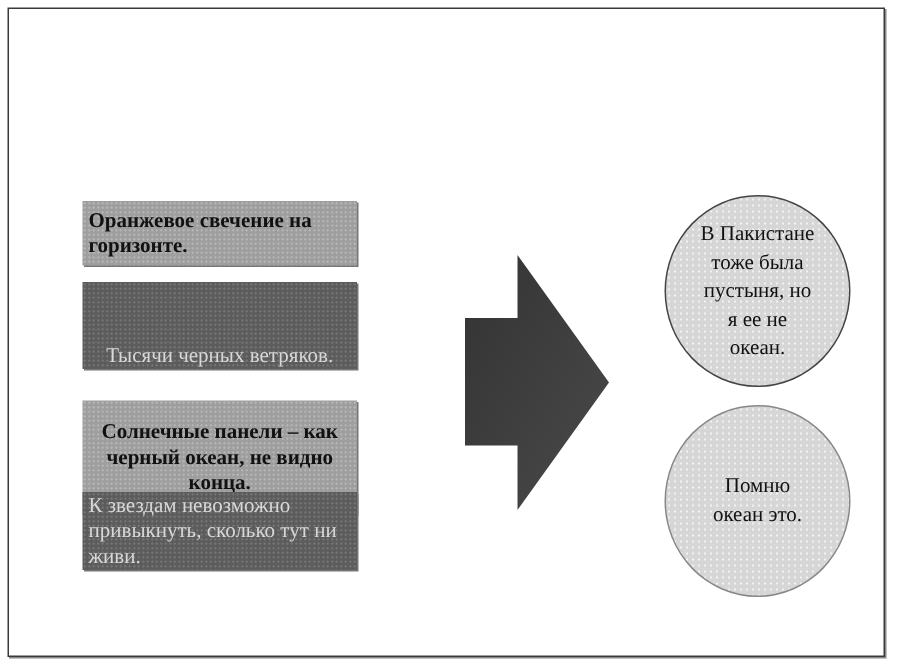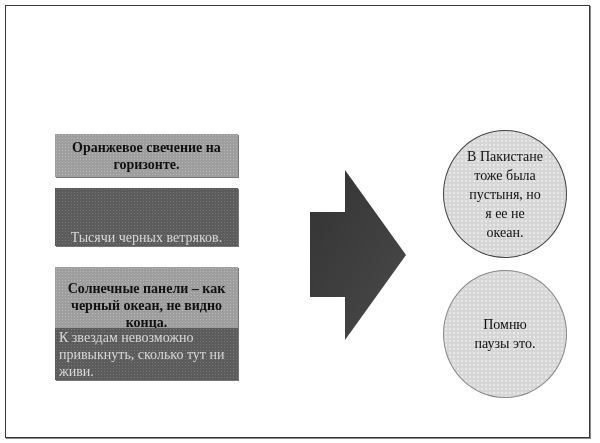--- a/index.html
+++ b/index.html
@@ -8,21 +8,21 @@
     .frame { position: absolute; left: 5px; top: 5px; width: 583px; height: 431px;
              border: 1px solid #3a3a3a; box-shadow: 1px 1px 0 #888; background: #fff; }
     .title { position: absolute; left: 20px; top: 38px; width: 500px; text-align: center;
              font-size: 30px; line-height: 40px; color: #111; }
     .title div { white-space: nowrap; }
     .box { position: absolute; left: 55px; width: 183px; display: flex; align-items: center;
            justify-content: center; text-align: center; font-size: 14px; line-height: 17px;
            box-shadow: 1px 1px 0 #777; padding: 0 4px; box-sizing: border-box; }
     .box.light { background: #9e9e9e; color: #111;
       background-image: radial-gradient(#b8b8b8 0.6px, transparent 0.8px);
-      background-size: 3px 3px; text-align: center; }
+      background-size: 3px 3px; }
     .box.dark { background: #5c5c5c; color: #d8d8d8;
       background-image: radial-gradient(#777 0.6px, transparent 0.8px);
       background-size: 3px 3px; align-items: flex-end; }
     .box.left-align { justify-content: flex-start; text-align: left; }
     .b1 { top: 134px; height: 43px; justify-content: flex-start; text-align: left; font-weight: bold; }
     .b2 { top: 188px; height: 58px; }
     .b3 { top: 267px; height: 76px; font-weight: bold; }
     .b4 { top: 328px; height: 52px; }
     .arrow { position: absolute; left: 310px; top: 170px; width: 97px; height: 170px; }
     .circle { position: absolute; left: 443px; width: 124px; height: 128px; border-radius: 50%;
@@ -61,14 +61,14 @@
       <stop offset="1" stop-color="#4a4a4a"></stop>
     </linearGradient>
   </defs>
   <polygon points="0,42 35,42 35,0 96,85 35,170 35,127 0,127" fill="url(#ag)"></polygon>
 </svg>
 
 <div class="circle c1">
   <span>В Пакистане тоже была пустыня, но я ее не океан.</span>
 </div>
 <div class="circle c2">
-  <span>Помню паузы это.</span>
+  <span>Помню океан это.</span>
 </div>
 
 </body></html>

